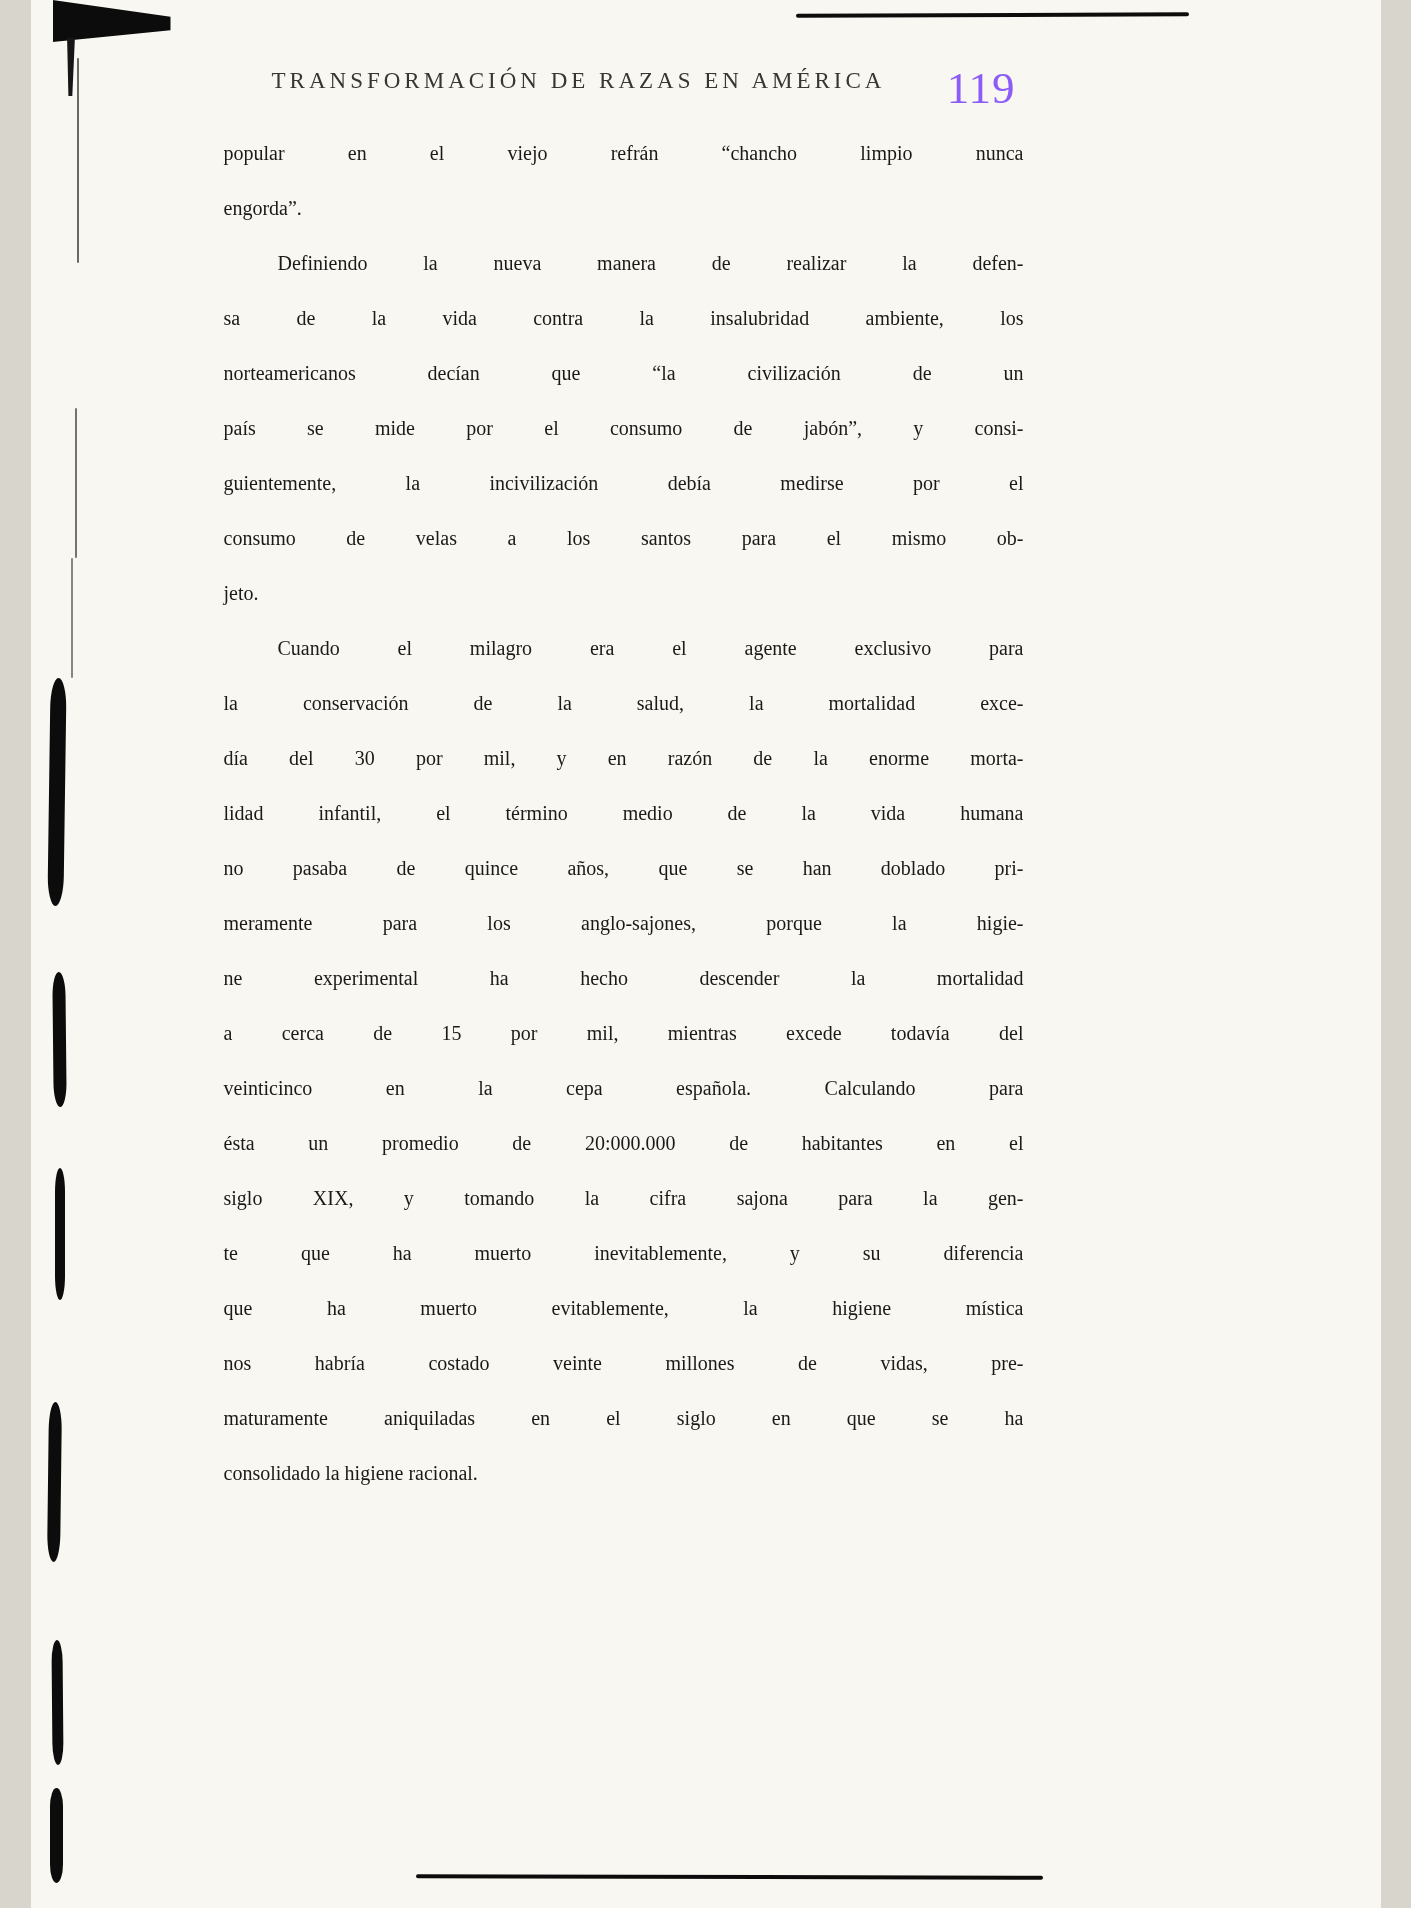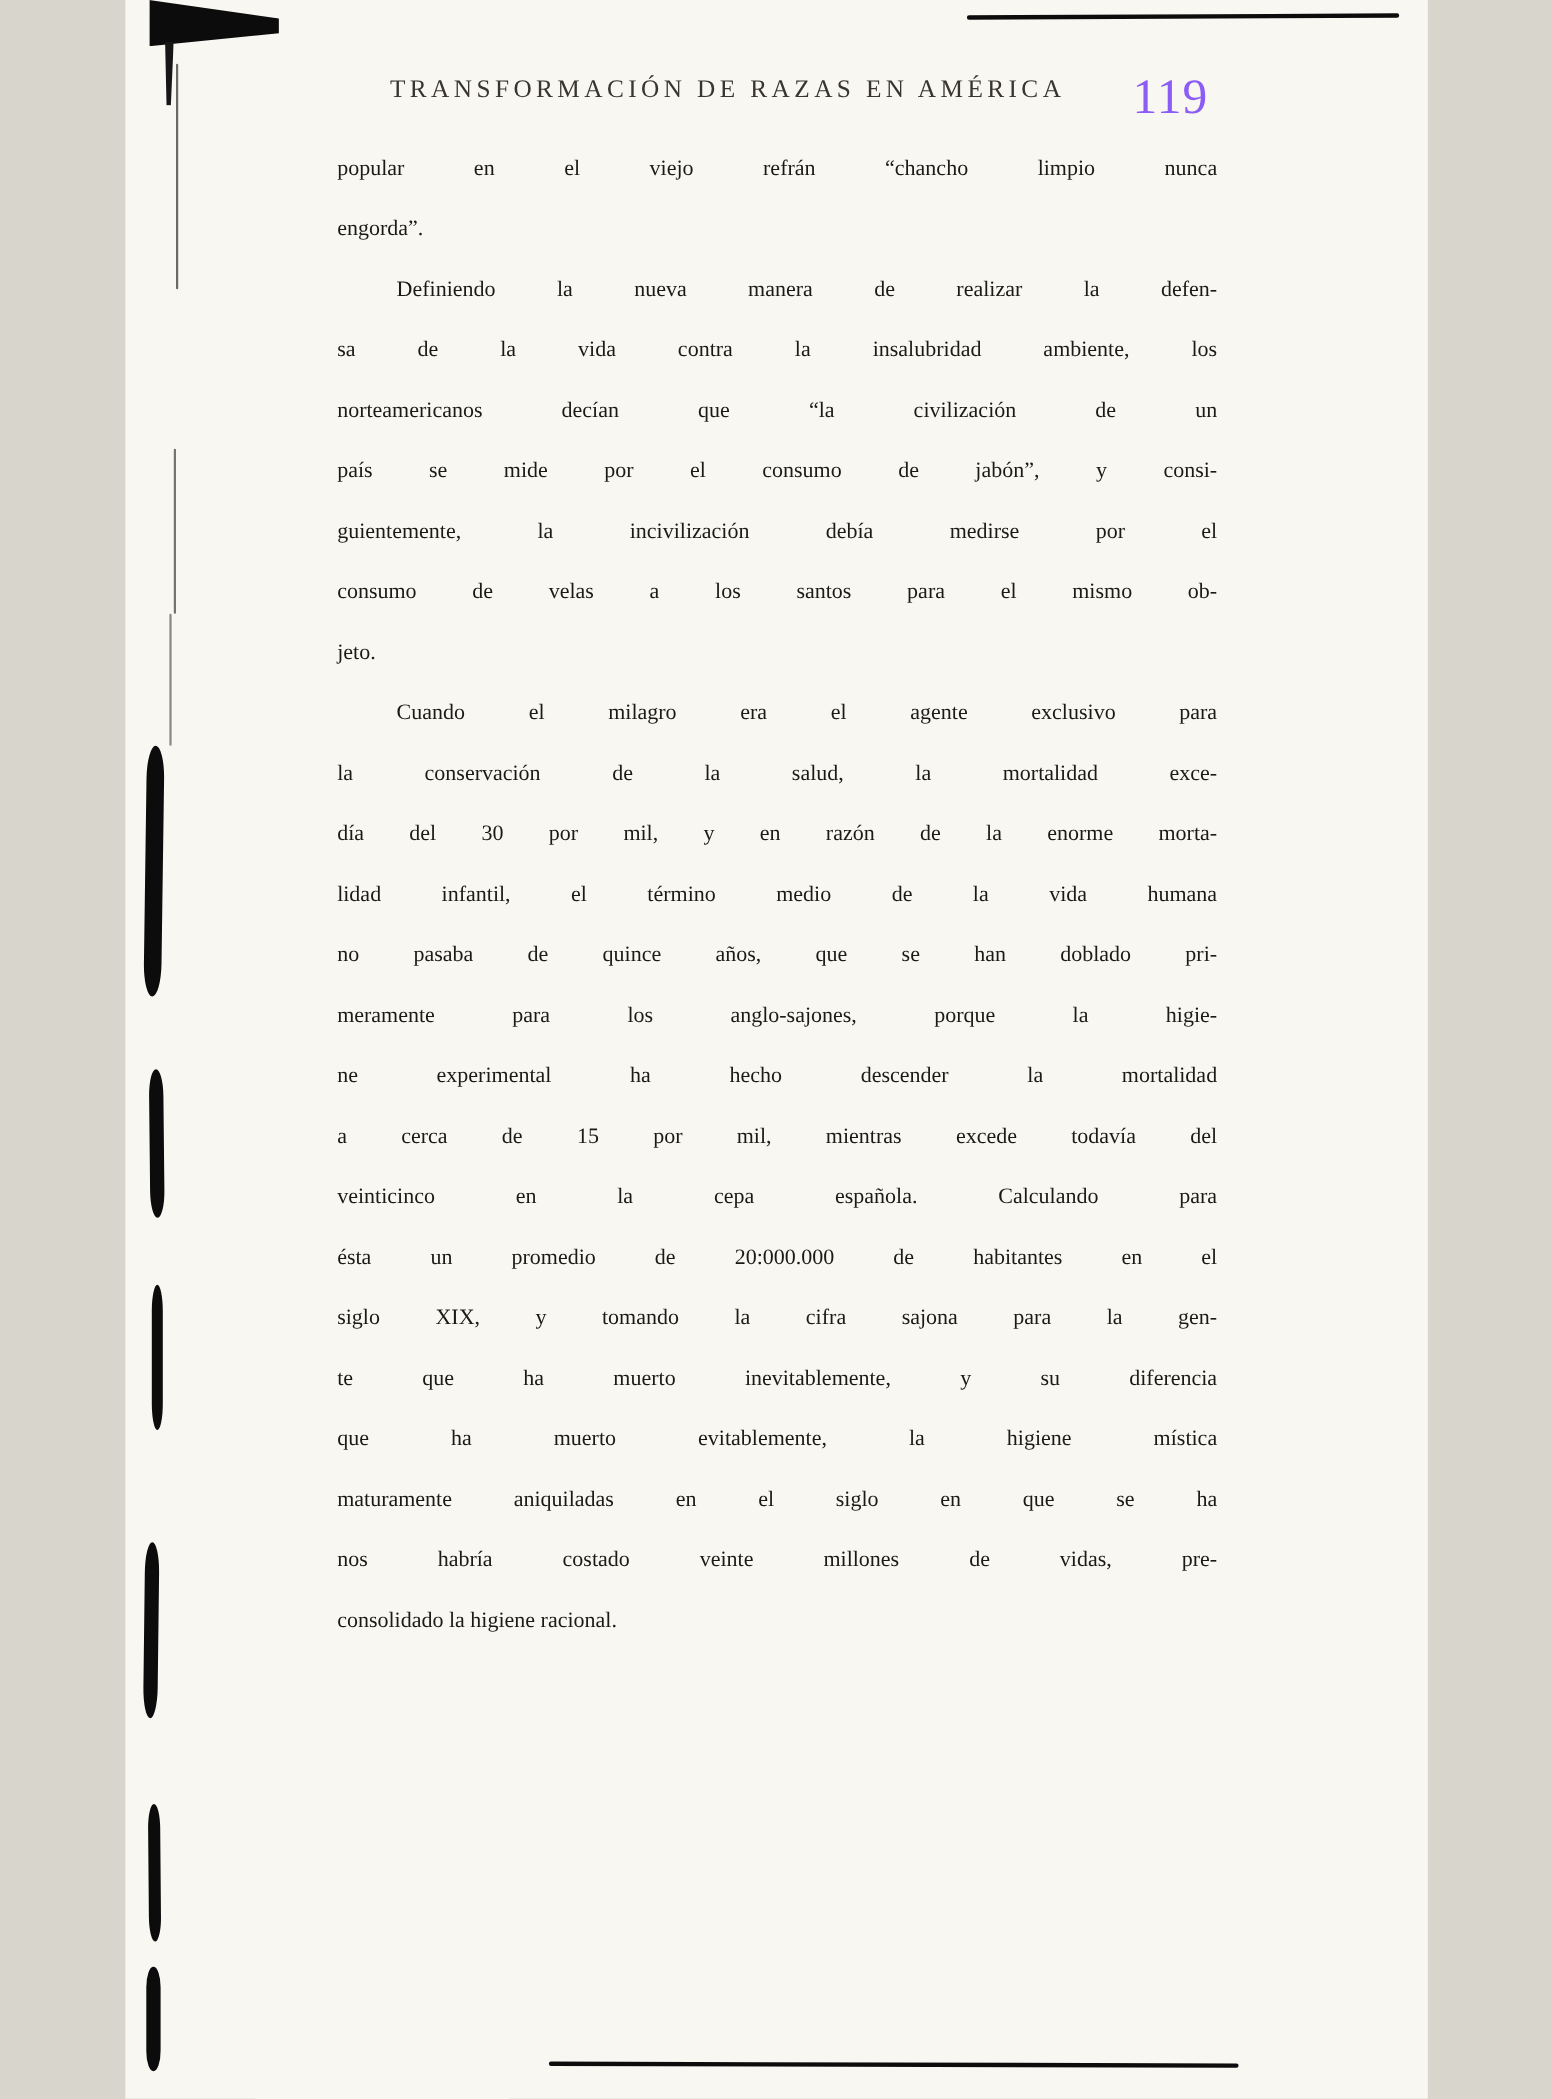--- a/index.html
+++ b/index.html
@@ -2,21 +2,21 @@
 <html><head>
 <meta charset="utf-8">
 <style>
   html, body {
     margin: 0;
     padding: 0;
     background: #d8d5cd;
   }
   .page {
     position: relative;
-    width: 1184px;
+    width: 1350px;
     height: 1908px;
     margin: 0 auto;
     background: var(--paper, #f9f7f2);
     overflow: hidden;
     font-family: "Liberation Serif", serif;
     color: var(--ink, #1b1a18);
   }
 
   
   .header {
@@ -188,19 +188,19 @@
         <div class="line">lidad infantil, el término medio de la vida humana</div>
         <div class="line">no pasaba de quince años, que se han doblado pri-</div>
         <div class="line">meramente para los anglo-sajones, porque la higie-</div>
         <div class="line">ne experimental ha hecho descender la mortalidad</div>
         <div class="line">a cerca de 15 por mil, mientras excede todavía del</div>
         <div class="line">veinticinco en la cepa española. Calculando para</div>
         <div class="line">ésta un promedio de 20:000.000 de habitantes en el</div>
         <div class="line">siglo XIX, y tomando la cifra sajona para la gen-</div>
         <div class="line">te que ha muerto inevitablemente, y su diferencia</div>
         <div class="line">que ha muerto evitablemente, la higiene mística</div>
+        <div class="line">nos habría costado veinte millones de vidas, pre-</div>
         <div class="line">maturamente aniquiladas en el siglo en que se ha</div>
-        <div class="line">nos habría costado veinte millones de vidas, pre-</div>
         <div class="line last">consolidado la higiene racional.</div>
       </div>
     </div>
 
 </div>
 
 </body></html>

